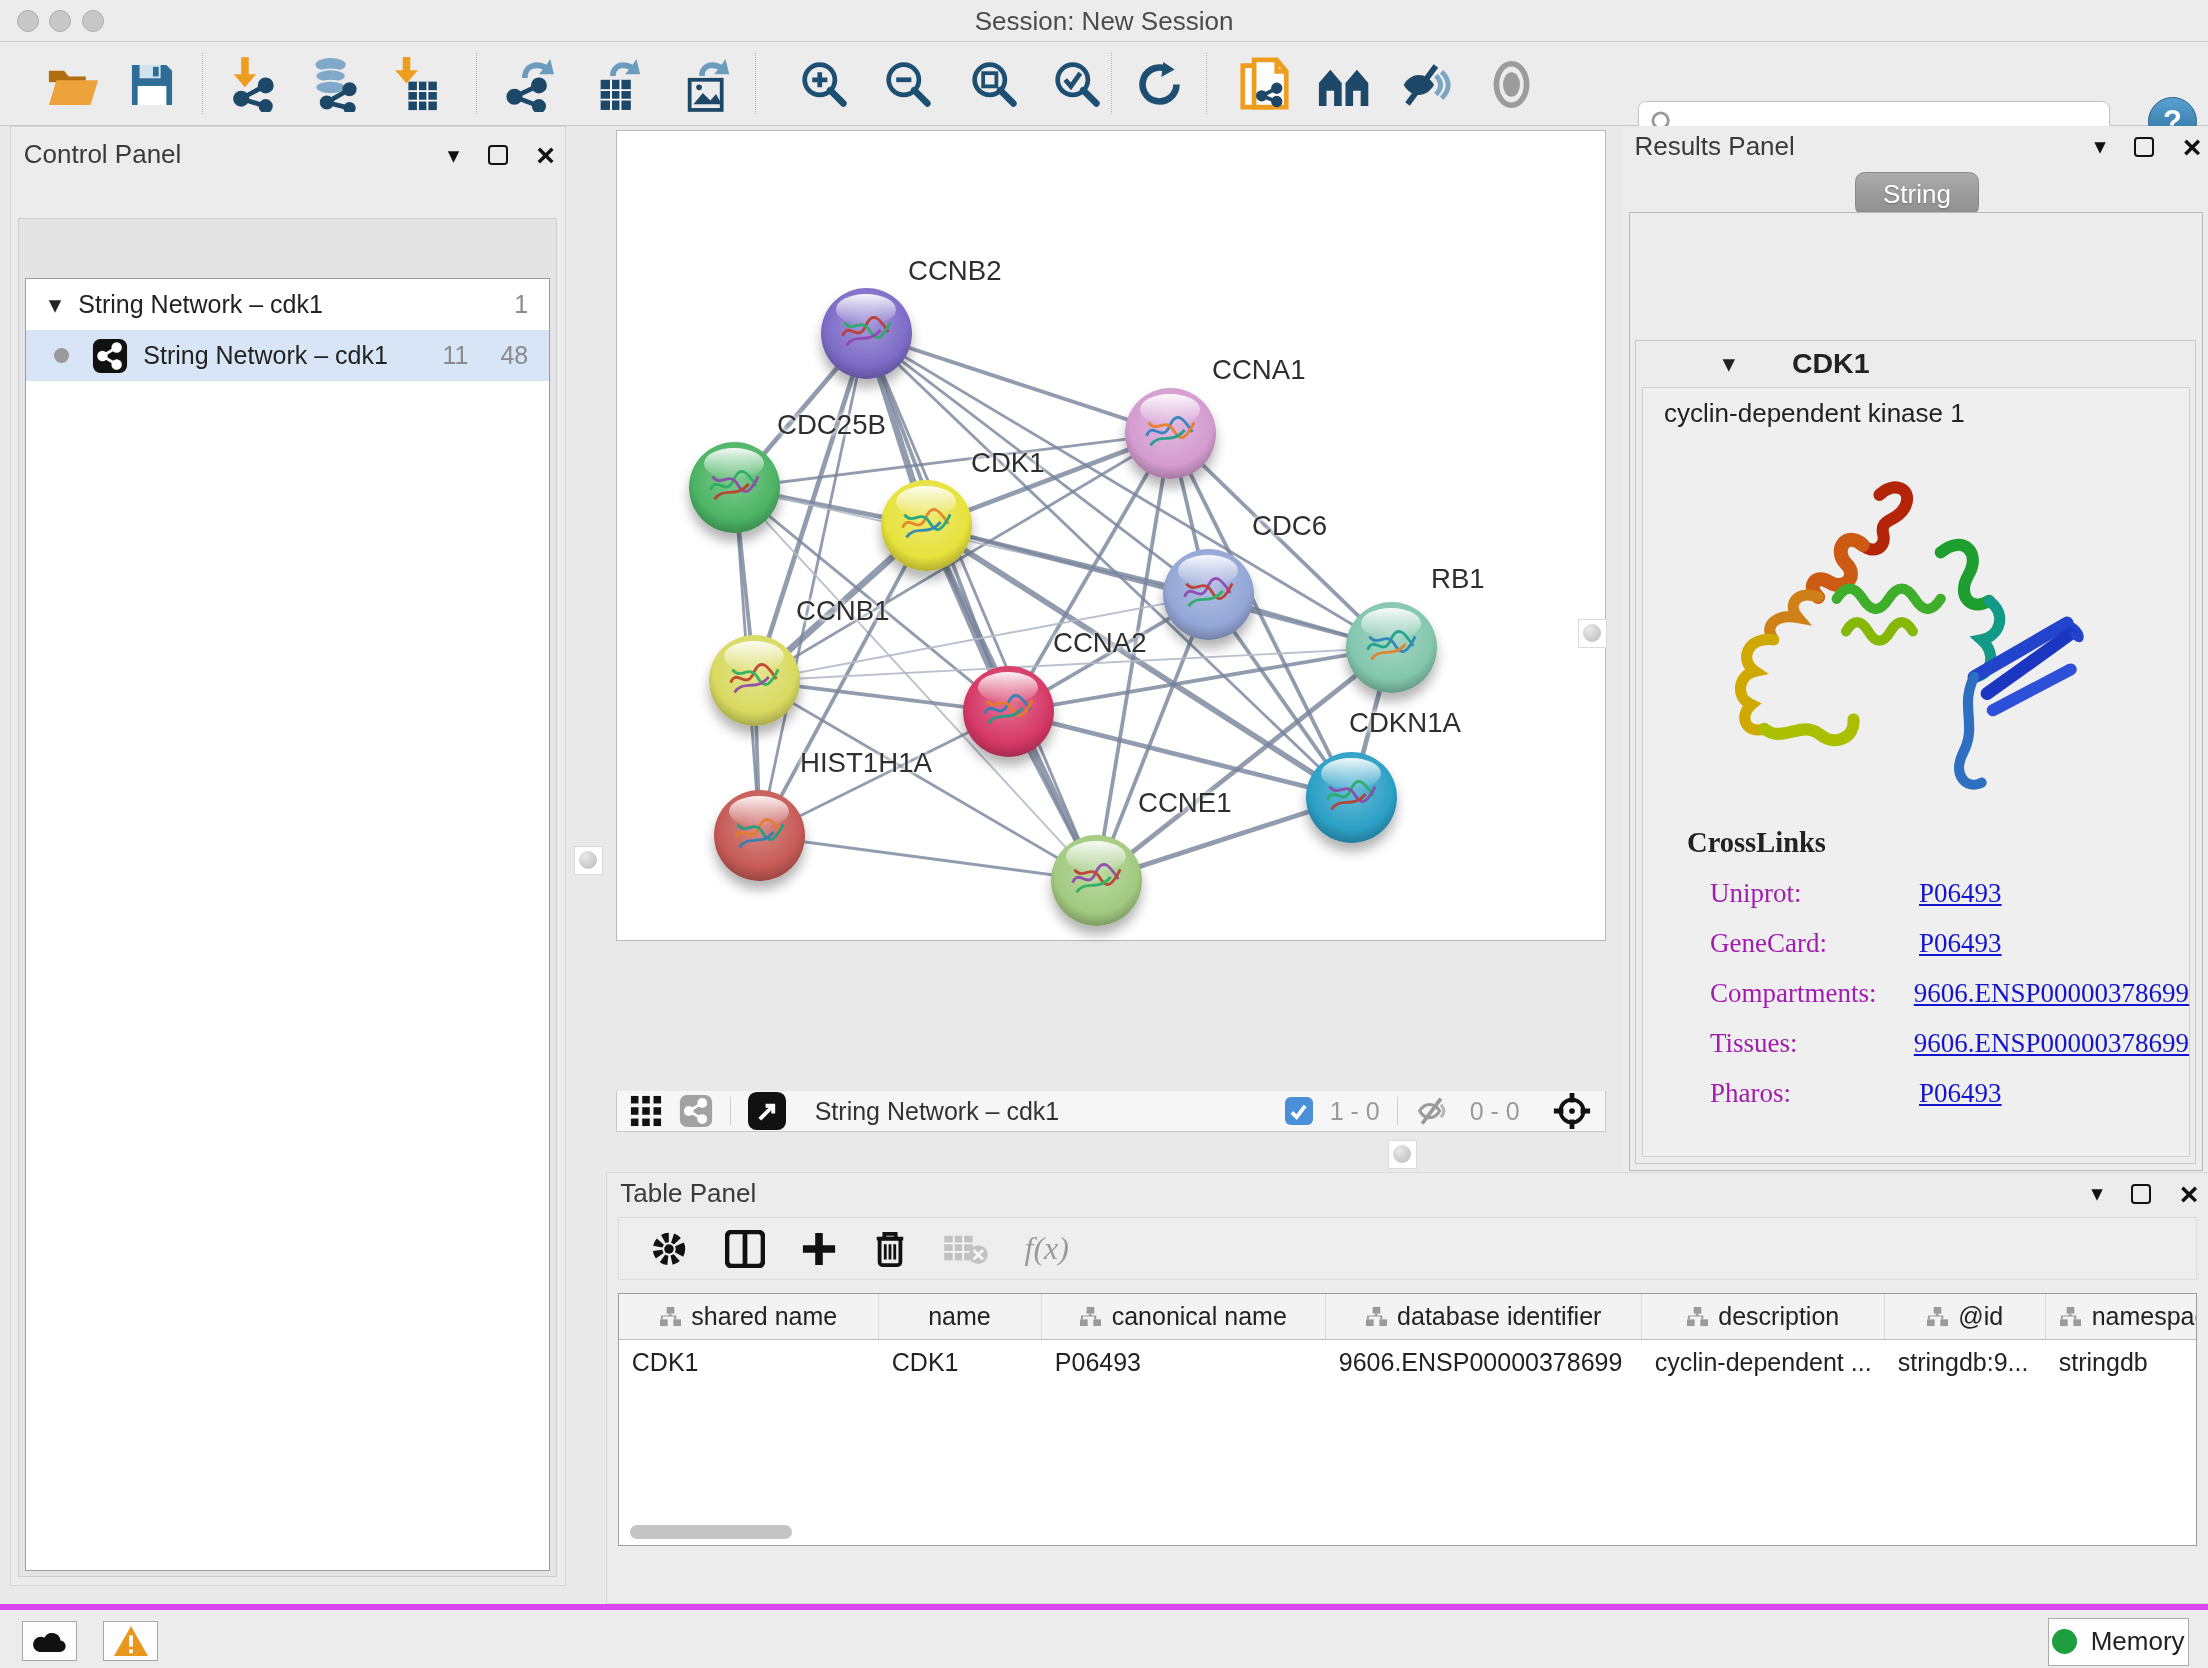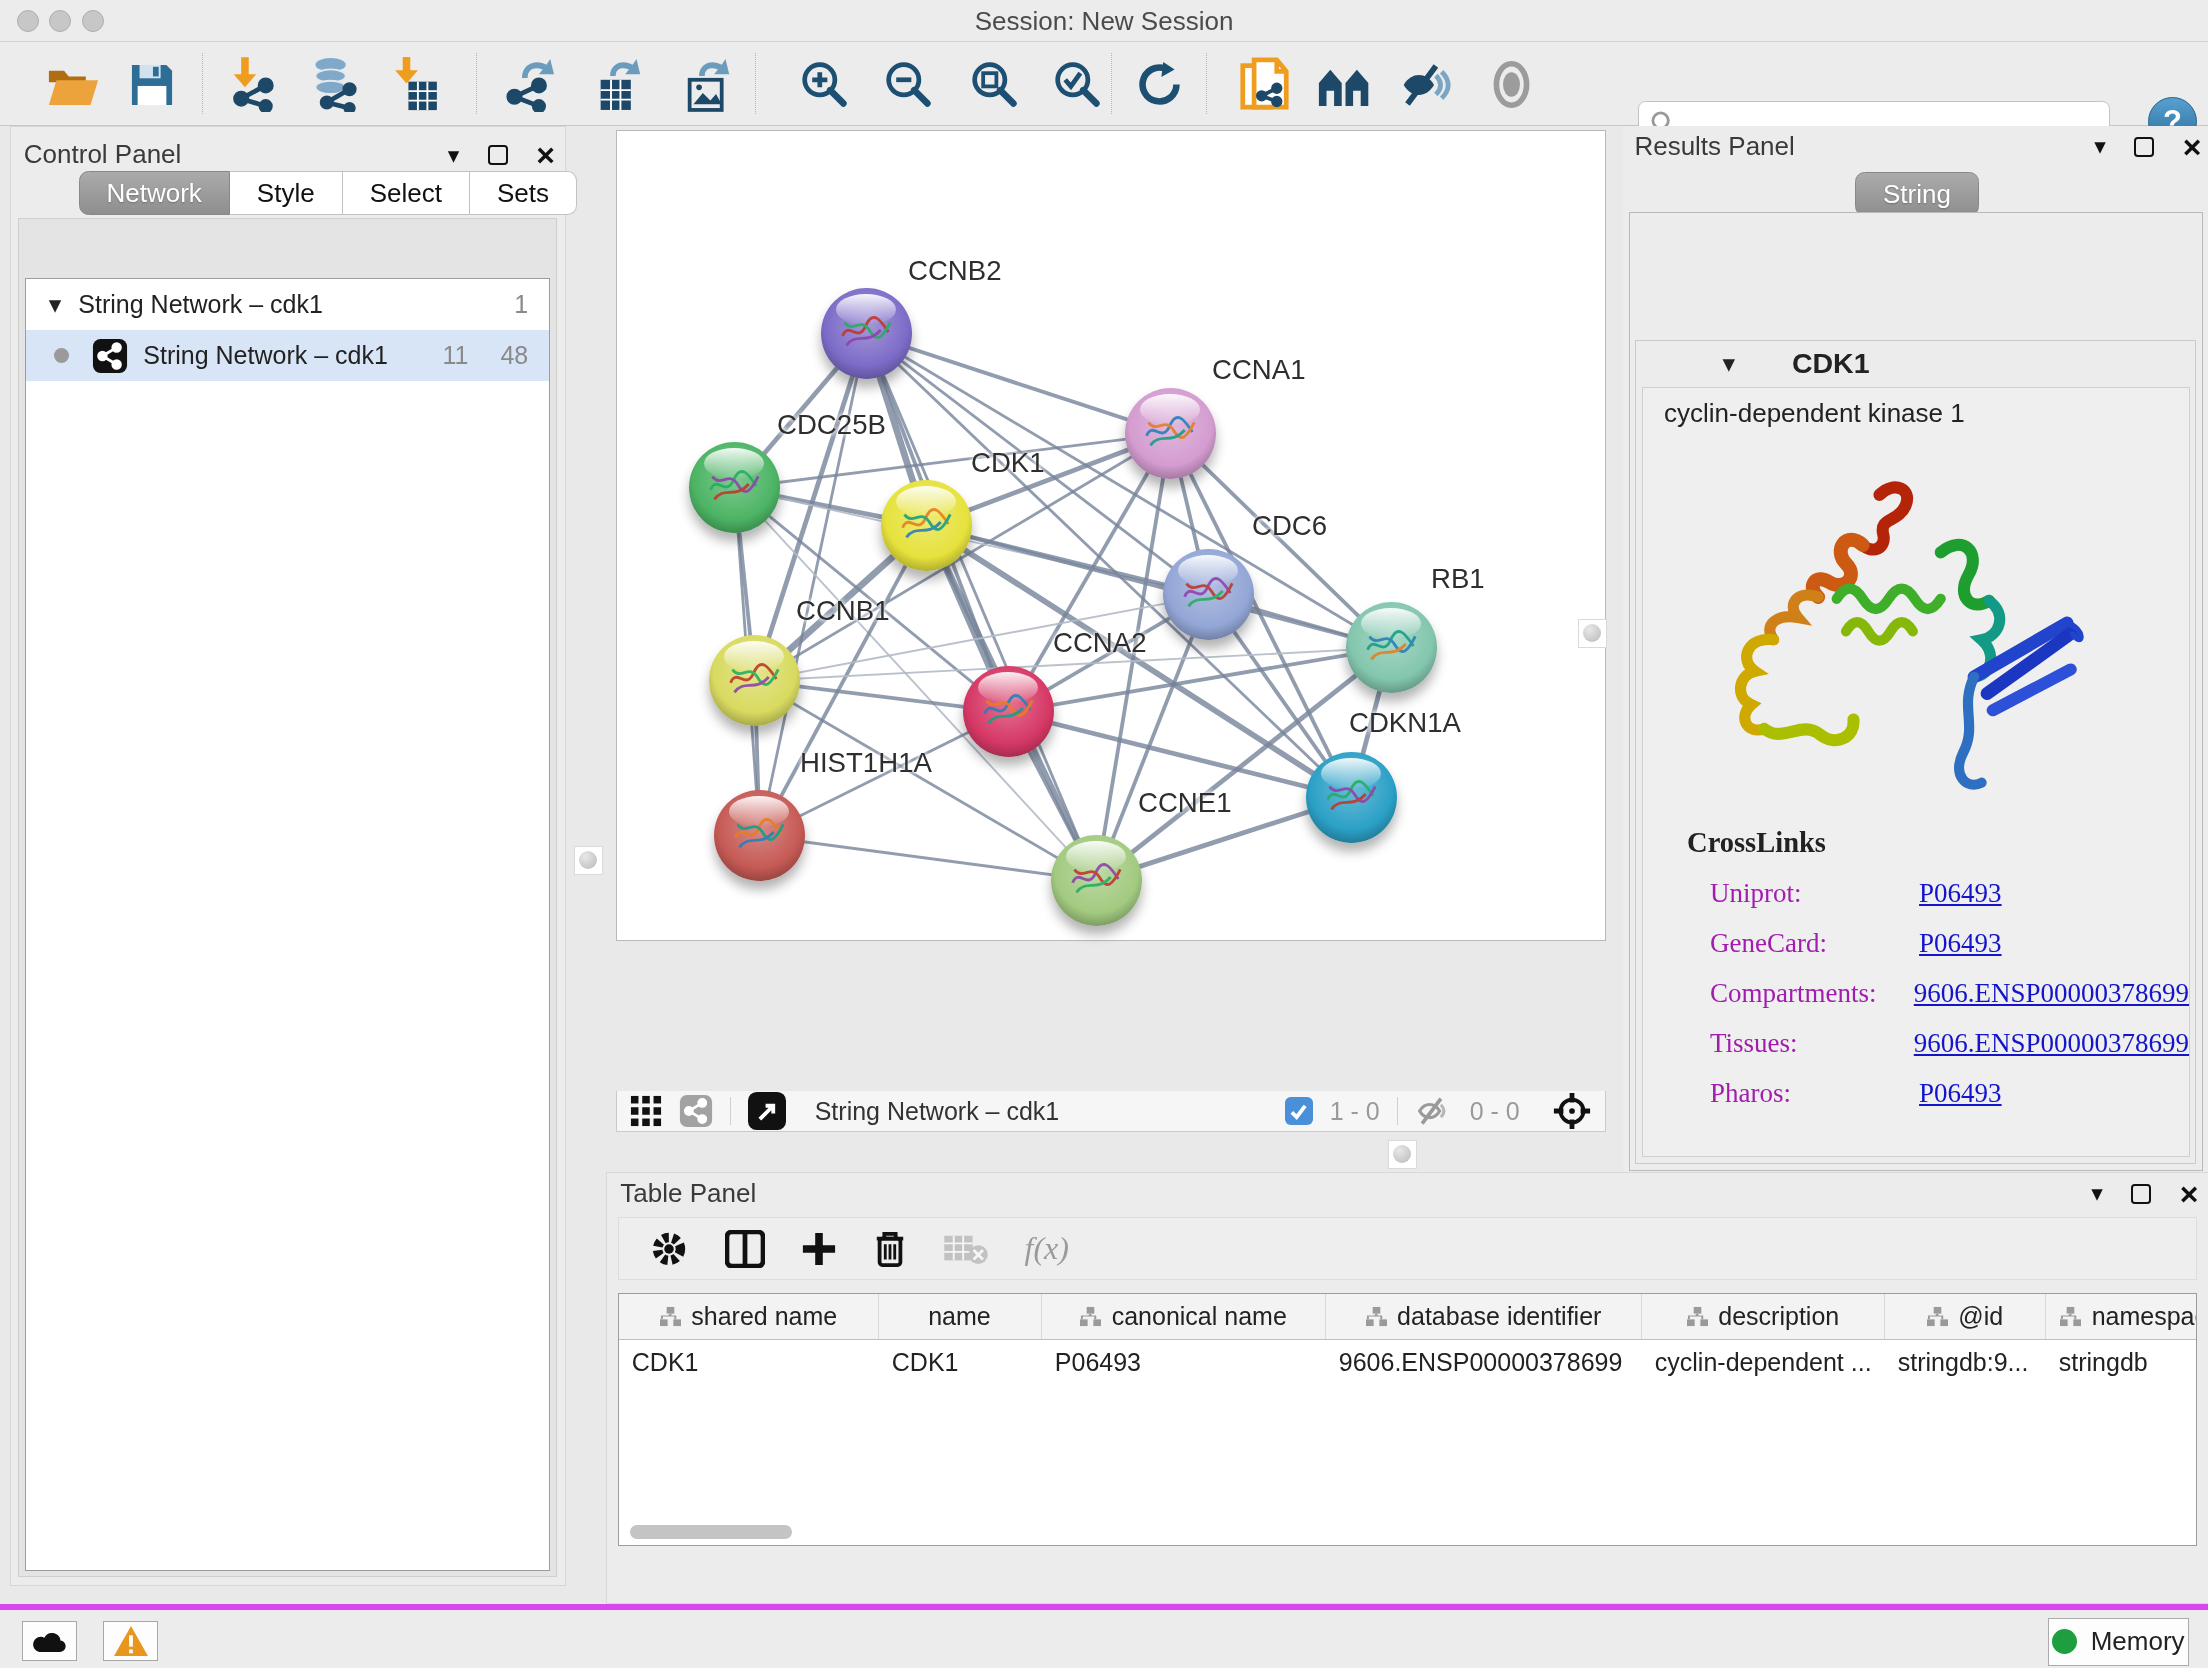--- a/index.html
+++ b/index.html
@@ -263,26 +263,20 @@
 </div>
 
 <div class="control-panel">
   <div class="cp-head">
     <span class="panel-title">Control Panel</span>
     <div class="winctl" style="margin-left:auto">
       <span class="wc">▾</span>
       <span class="wc-box"></span>
       <span class="wc wc-x">×</span>
     </div>
-  </div>
-  <div class="seg cp-tabs">
-    <div class="sg sel">Network</div>
-    <div class="sg">Style</div>
-    <div class="sg">Select</div>
-    <div class="sg">Sets</div>
   </div>
   <div class="cp-body">
     <div class="cp-list">
       <div class="tree-row">
         <span style="margin:0 17px 0 23px">▾</span>
         <span>String Network – cdk1</span>
         <span class="count" style="margin-left:auto;margin-right:21px">1</span>
       </div>
       <div class="tree-row row-sel">
         <span style="width:15px;height:15px;border-radius:50%;background:#9a9a9a;margin:0 23px 0 28.5px"></span>

